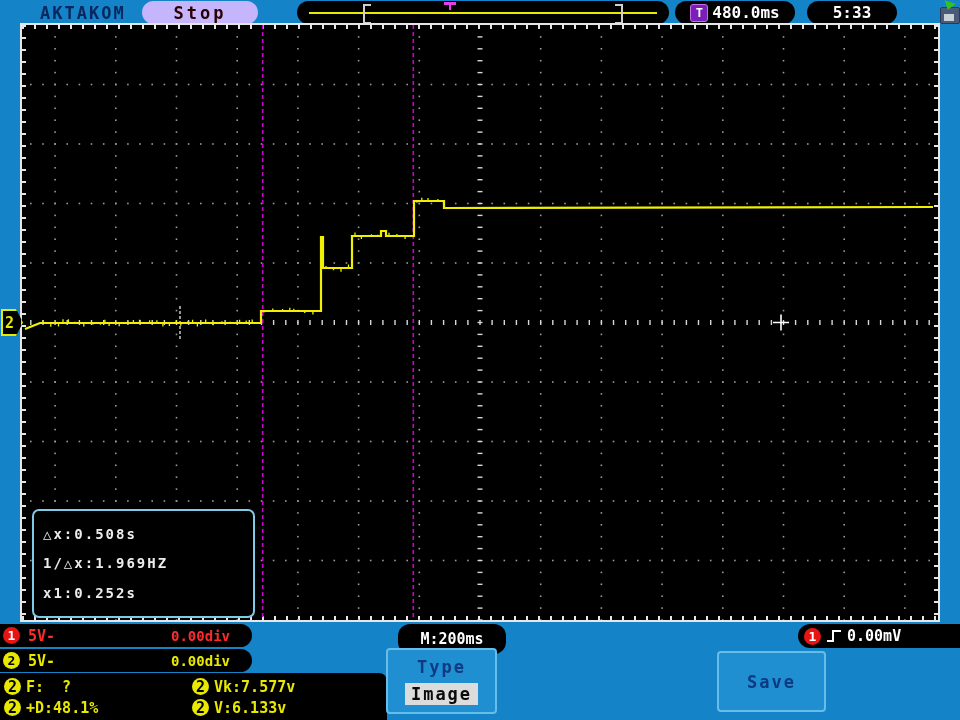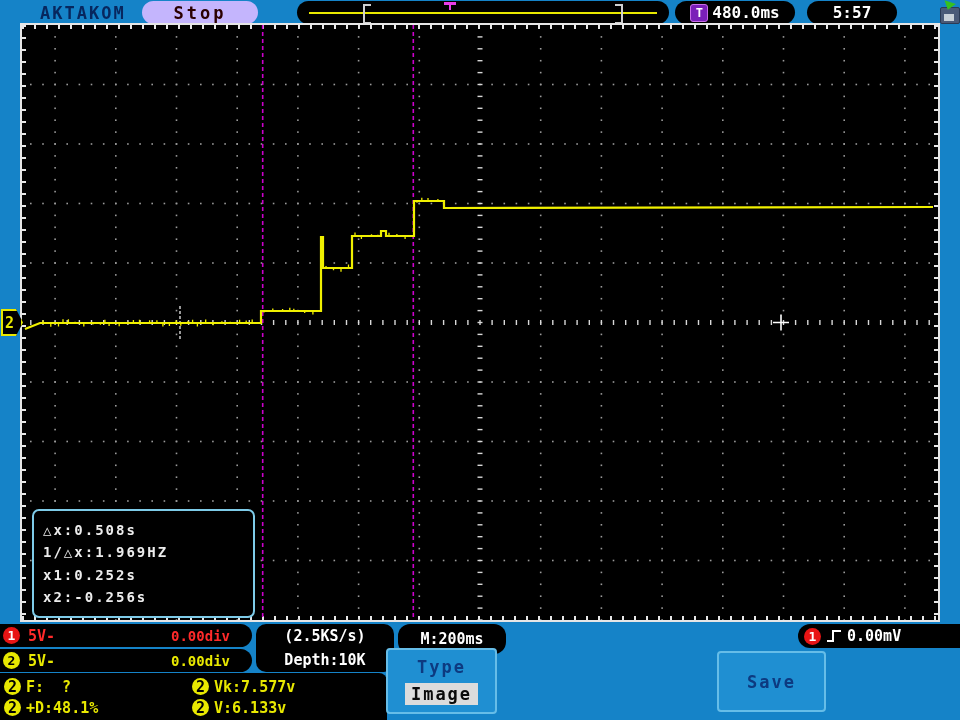--- a/index.html
+++ b/index.html
@@ -85,21 +85,21 @@
       <div class="bracket" id="br-right"></div>
       <div id="mem-trig">
         <div class="bar"></div>
           <div class="stem"></div>
       </div>
     </div>
     <div class="pill" id="trig-delay">
       <span id="tsym">T</span>
       <span>480.0ms</span>
     </div>
-    <div class="pill" id="clockpill">5:57</div>
+    <div class="pill" id="clockpill">5:33</div>
     <div id="diskicon">
       <div class="body"></div>
         <div class="label"></div>
         <div class="arrow"></div>
     </div>
   </div>
 
   <div id="plot">
     <div class="comb" style="left:0;top:0;width:916px;height:4px"></div>
     <div class="comb" style="left:0;bottom:0;width:916px;height:4px"></div>
@@ -1541,40 +1541,35 @@
   </div>
 
   <div id="ch2-tag">
     <div class="shape">2</div>
   </div>
 
   <div id="cursorbox">
     <div>△x:0.508s</div>
     <div>1/△x:1.969HZ</div>
     <div>x1:0.252s</div>
-    <div>x2:-0.256s</div>
   </div>
 
   <div id="bottom">
 
     <div class="blkpill" id="ch1pill">
       <span class="badge red">1</span>
       <span class="chname red-t">5V-</span>
       <span class="choffset red-t">0.00div</span>
     </div>
     <div class="blkpill" id="ch2pill">
       <span class="badge yel">2</span>
       <span class="chname yel-t">5V-</span>
       <span class="choffset yel-t">0.00div</span>
     </div>
 
-    <div class="blkpill" id="acqpill">
-      <span>(2.5KS/s)</span>
-      <span>Depth:10K</span>
-    </div>
 
     <div class="blkpill" id="mpill">M:200ms</div>
 
     <div class="blkpill" id="trigpill">
       <span class="badge red">1</span>
       <svg width="18" height="16" viewBox="0 0 18 16">
         <path d="M2 13 H8 V3 H16" fill="none" stroke="#ffffff" stroke-width="2"></path>
       </svg>
       <span>0.00mV</span>
     </div>

